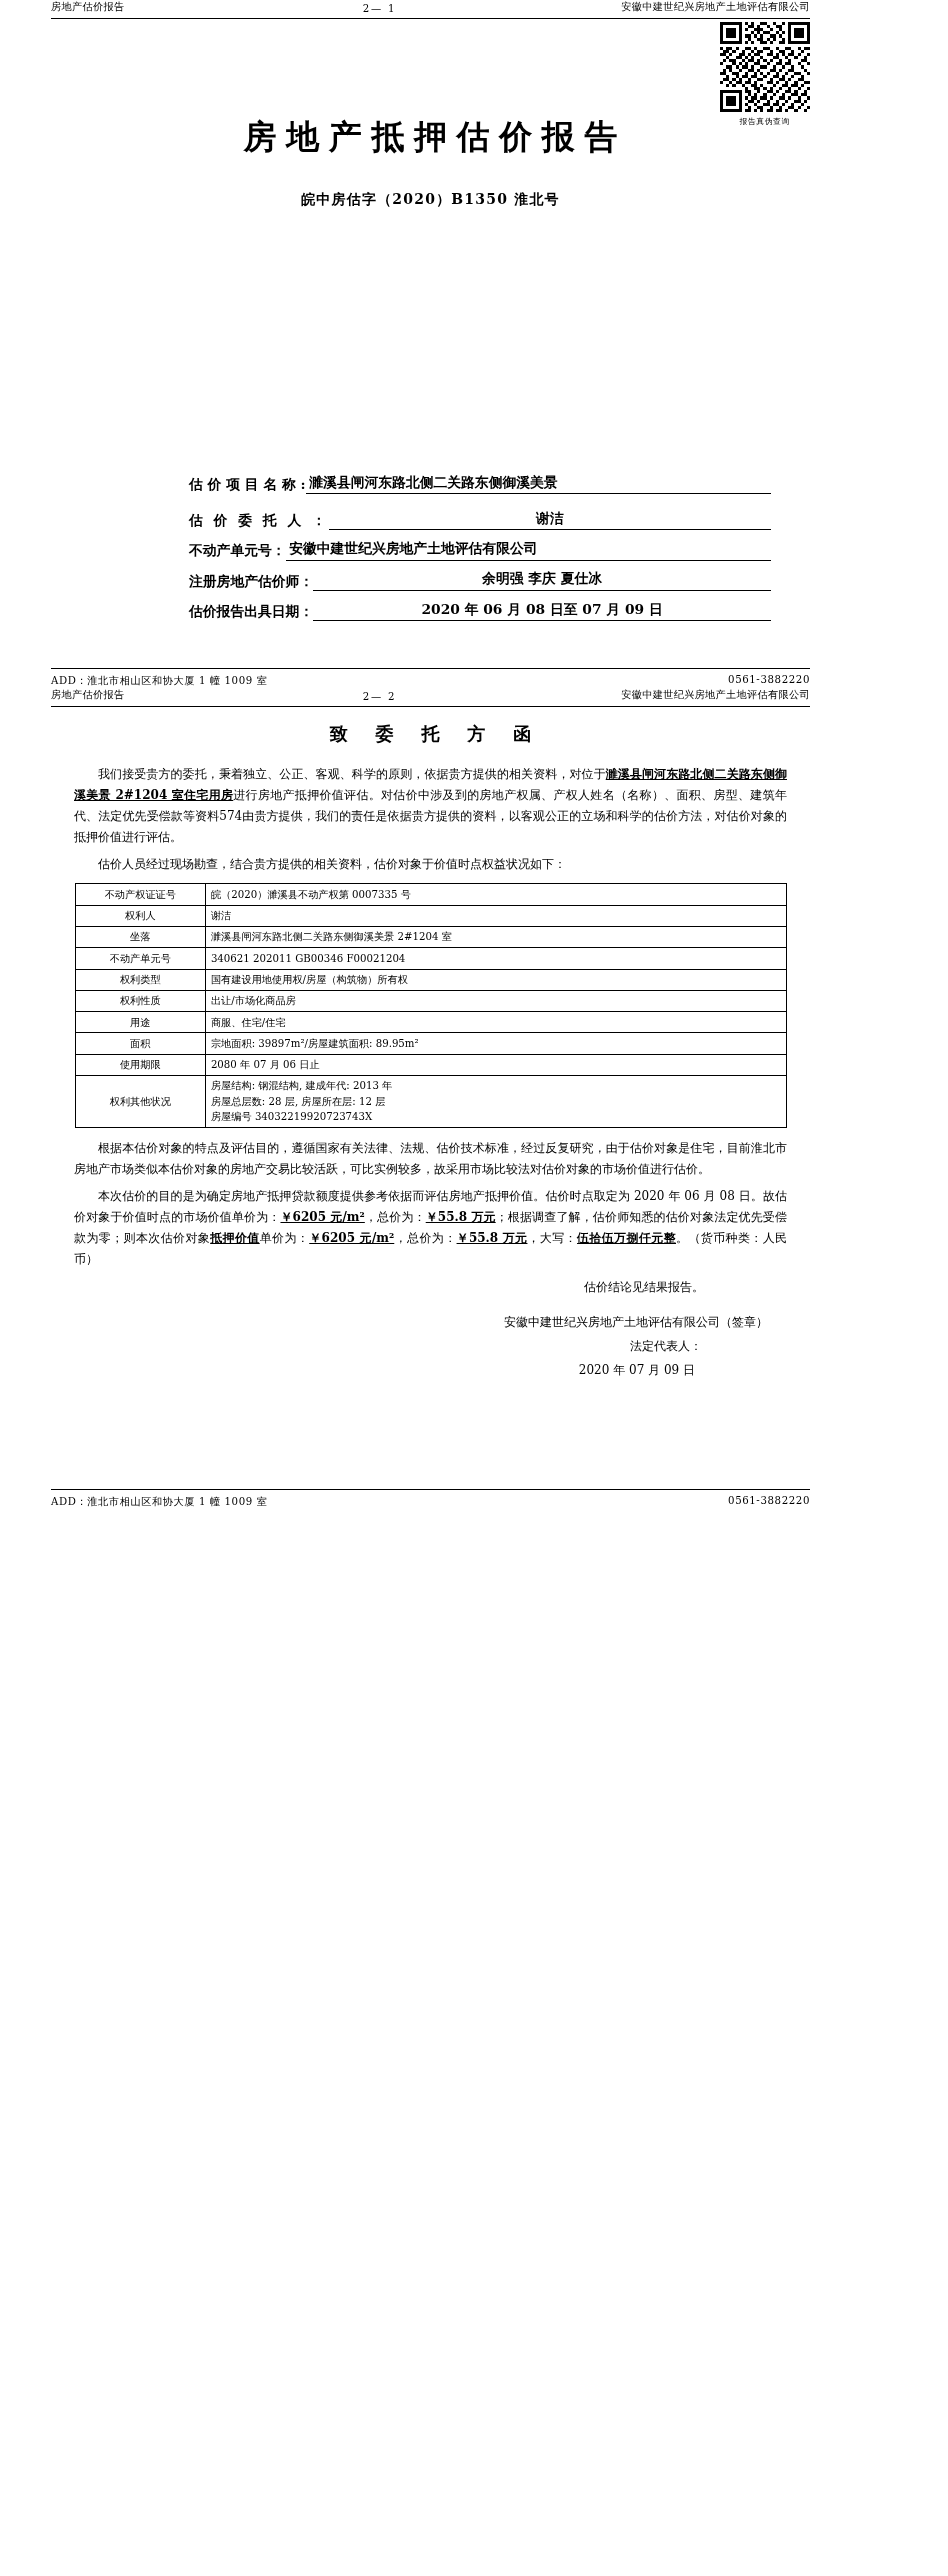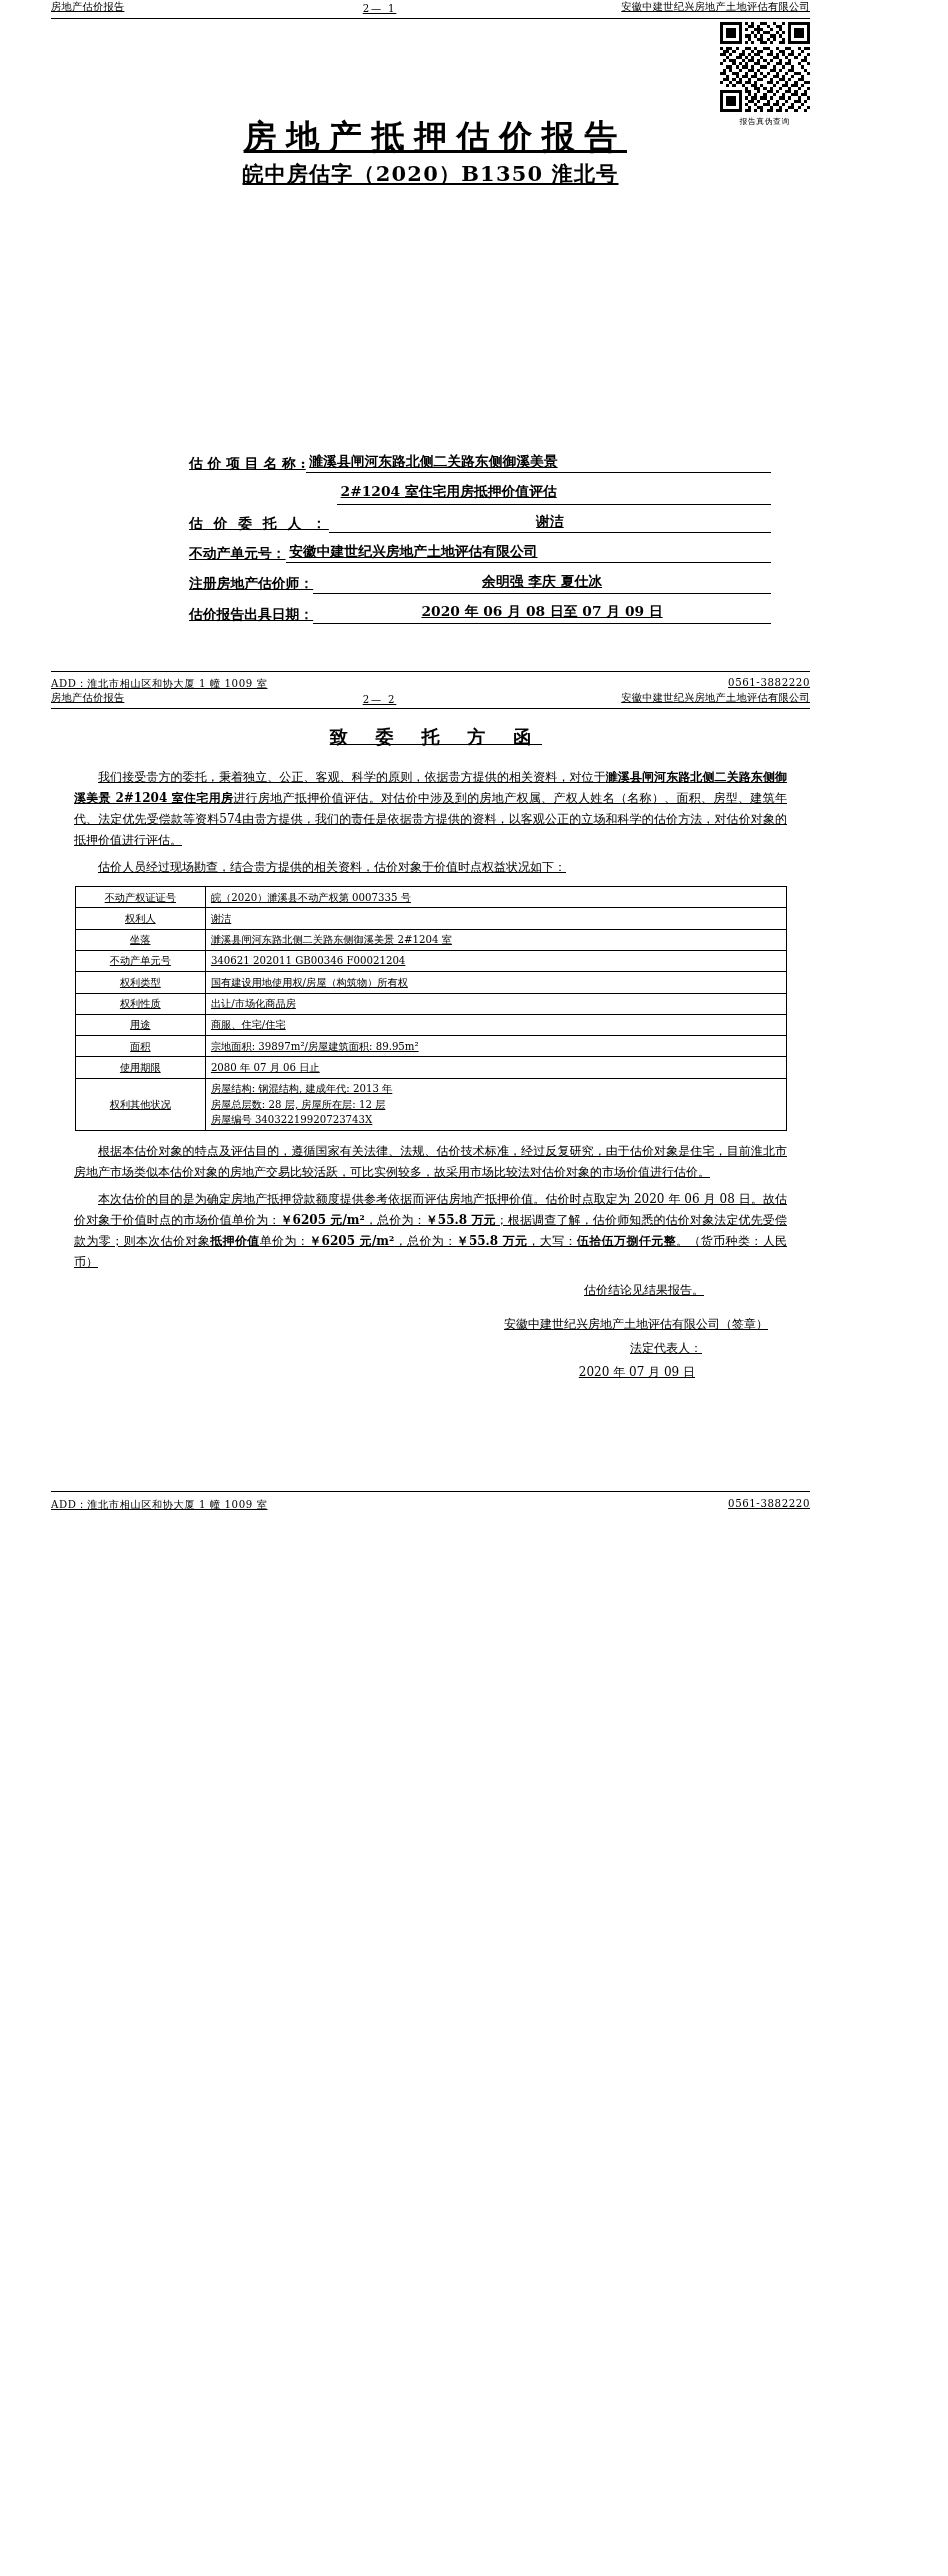--- a/index.html
+++ b/index.html
@@ -9,21 +9,20 @@
   }
   body {
     font-family: "DejaVu Serif", "Liberation Serif", serif;
     color: #000;
     width: 949px;
   }
   .page {
     width: 861px;
     position: relative;
     background: #fff;
-    text-decoration: underline;
   }
   .sheet {
     width: 759px;
     margin: 0 auto;
     position: relative;
   }
 
   
   .run-head {
     display: flex;
@@ -65,22 +64,23 @@
     text-align: center;
     font-size: 33px;
     letter-spacing: 9.6px;
     font-weight: bold;
     margin-top: 96px;
     text-indent: 9.6px;
     font-family: "DejaVu Serif", "Liberation Serif", serif;
   }
   .cover-subtitle {
     text-align: center;
-    font-size: 21px;
+    font-size: 14px;
     letter-spacing: 1.2px;
+    margin-top: 31px;
     font-weight: bold;
   }
 
   
   .cover-fields {
     margin-top: 263px;
     margin-left: 138px;
     margin-right: 39px;
     font-size: 13.8px;
   }
@@ -443,21 +443,20 @@
     </div>
 
     <div class="cover-title">房地产抵押估价报告</div>
     <div class="cover-subtitle">皖中房估字（2020）B1350 淮北号</div>
 
     <div class="cover-fields">
       <div class="cf-row">
         <span class="cf-label">估 价 项 目 名 称 :</span>
         <span class="cf-value">濉溪县闸河东路北侧二关路东侧御溪美景</span>
       </div>
-      <div class="cf-cont">2#1204 室住宅用房抵押价值评估</div>
       <div style="height:6px"></div>
       <div class="cf-row">
         <span class="cf-label sp">估 价 委 托 人 ：</span>
         <span class="cf-value center">谢洁</span>
       </div>
       <div class="cf-row">
         <span class="cf-label">不动产单元号：</span>
         <span class="cf-value">安徽中建世纪兴房地产土地评估有限公司</span>
       </div>
       <div class="cf-row">

